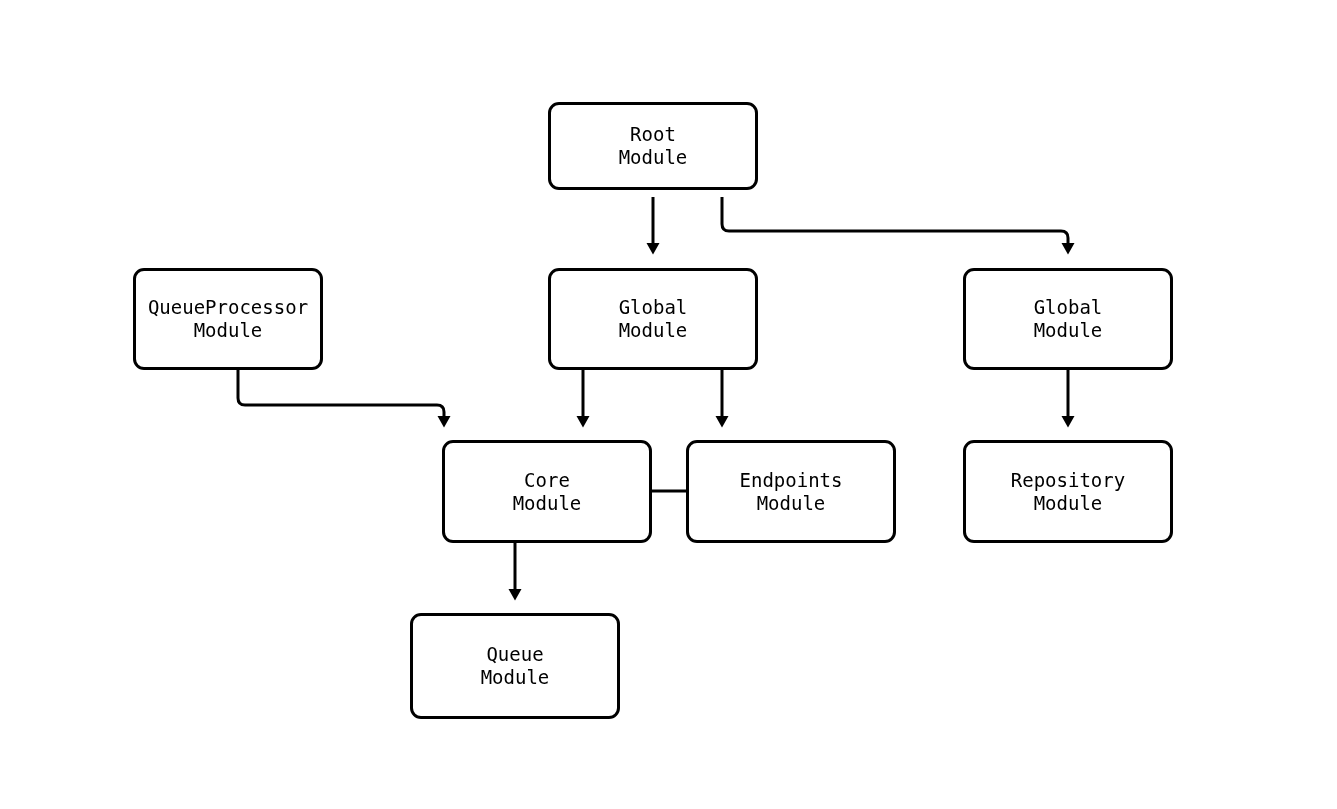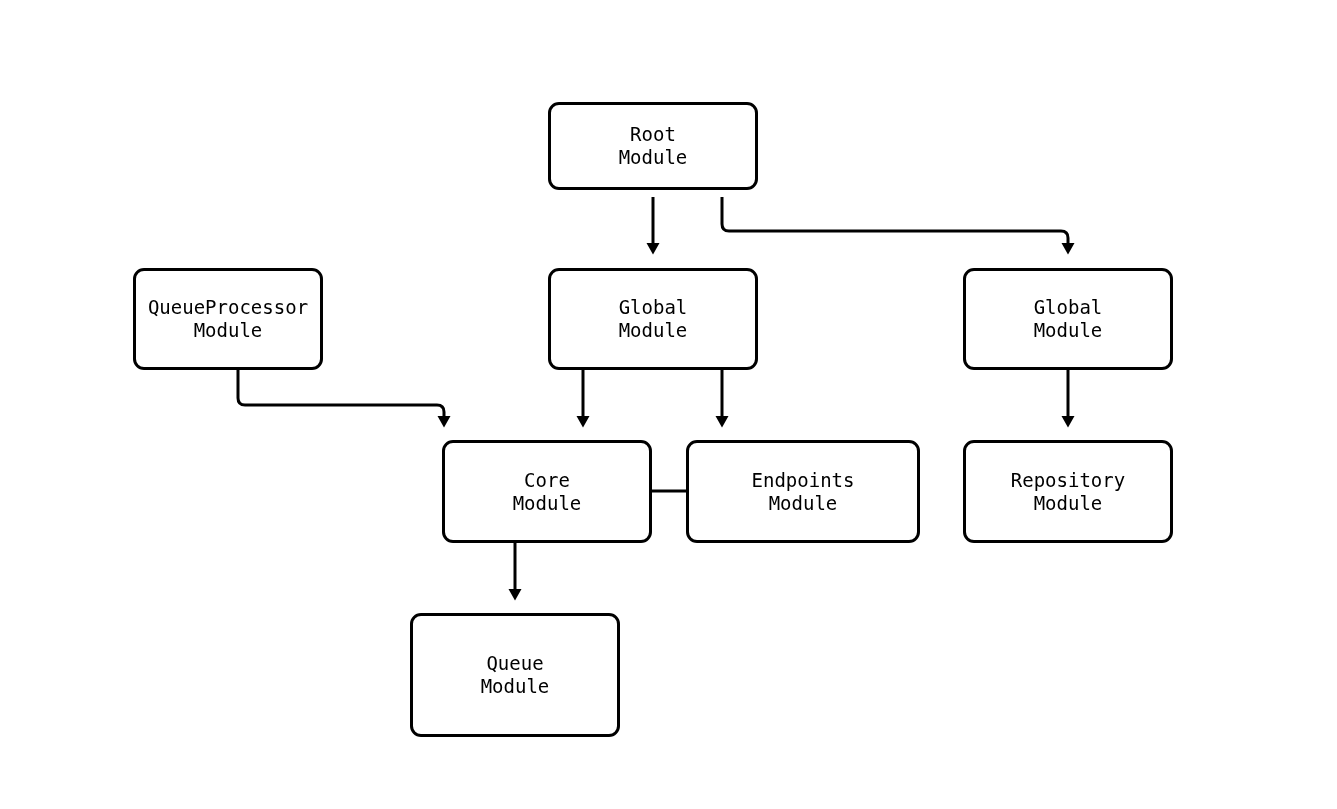--- a/index.html
+++ b/index.html
@@ -47,23 +47,23 @@
     white-space: pre;
     letter-spacing: 0px;
     user-select: none;
   }
   
   #node-root         { left: 548px; top: 102px;  width: 210px; height: 88px; }
   #node-queueproc    { left: 133px; top: 268px; width: 190px; height: 102px; }
   #node-server       { left: 548px; top: 268px; width: 210px; height: 102px; }
   #node-global       { left: 963px; top: 268px; width: 210px; height: 102px; }
   #node-core         { left: 410px; top: 440px; width: 210px; height: 103px; margin-left: 32px; }
-  #node-endpoints    { left: 686px; top: 440px; width: 234px; height: 103px; }
+  #node-endpoints    { left: 686px; top: 440px; width: 210px; height: 103px; }
   #node-repository   { left: 963px; top: 440px; width: 210px; height: 103px; }
-  #node-queue        { left: 410px; top: 613px; width: 210px; height: 124px; }
+  #node-queue        { left: 410px; top: 613px; width: 210px; height: 106px; }
 </style>
 </head>
 <body>
 
 <div id="diagram-canvas">
 
   <svg id="edge-layer" viewBox="0 0 1337 809" width="1337" height="809" xmlns="http://www.w3.org/2000/svg">
     <defs>
       <marker id="arrow-down" viewBox="0 0 12 11" refX="6" refY="10" markerWidth="12" markerHeight="11" orient="auto-start-reverse" markerUnits="userSpaceOnUse">
         <path d="M 0 0 L 12 0 L 6 10.5 Z" fill="#000000"></path>

